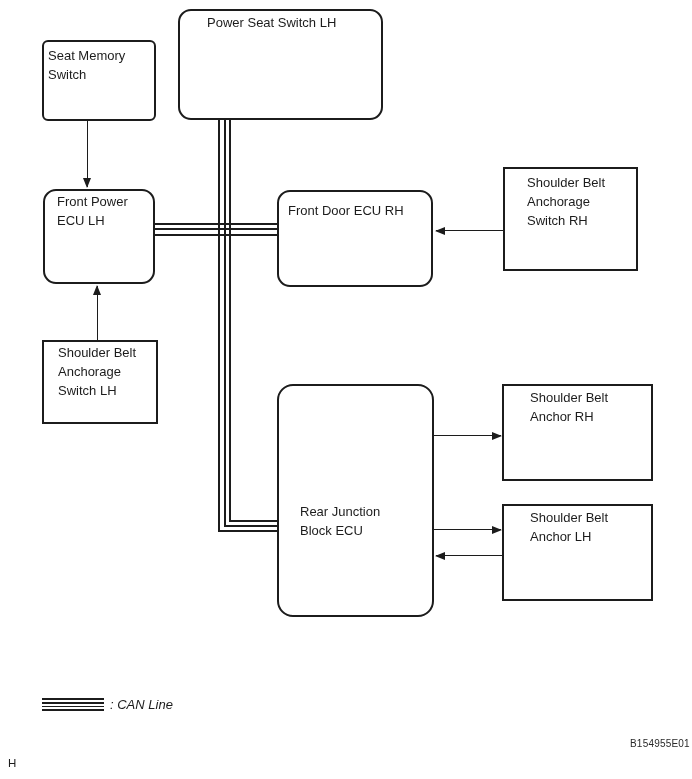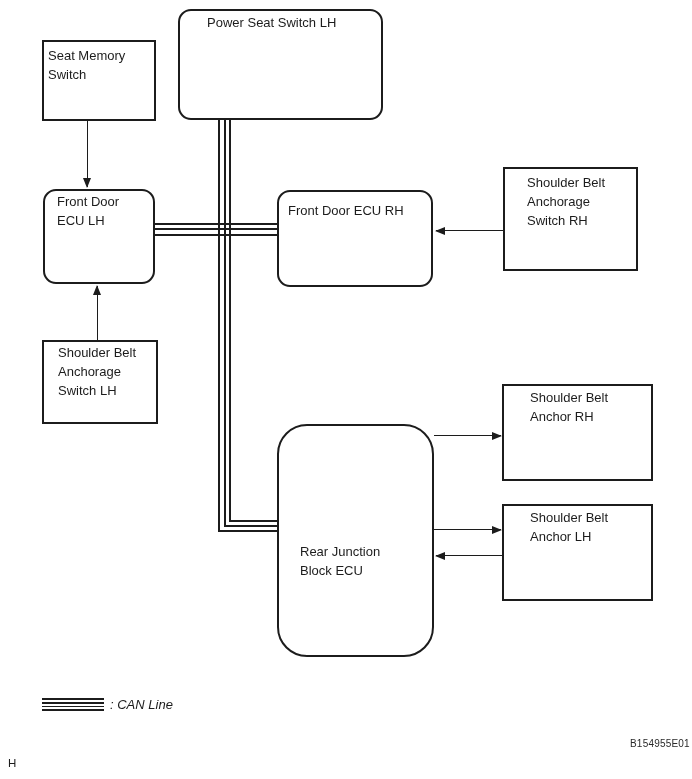--- a/index.html
+++ b/index.html
@@ -7,21 +7,21 @@
     position:relative;width:692px;height:779px;background:#fff;
     font-family:"Liberation Sans","DejaVu Sans",sans-serif;color:#1c1c1c;overflow:hidden;
   }
   
   .node{
     position:absolute;border:2px solid #1c1c1c;background:#fff;box-sizing:border-box;
     font-size:13px;line-height:19px;color:#1c1c1c;
   }
   .node .node-label{white-space:pre-line;display:inline-block;}
   .rounded{border-radius:13px;}
-  .rounded-big{border-radius:30px;margin-top:40px;}
+  .rounded-big{border-radius:16px;}
   
   .can-L{
     position:absolute;box-sizing:content-box;background:transparent;
     border-left:2px solid #1c1c1c;border-bottom:2px solid #1c1c1c;
   }
   .can-h{
     position:absolute;height:13px;
     background:linear-gradient(to bottom,
       #1c1c1c 0 2px,transparent 2px 5.5px,
       #1c1c1c 5.5px 7.5px,transparent 7.5px 11px,
@@ -60,27 +60,27 @@
   <div class="can-L" style="left:218px;top:119px;width:58px;height:411px;"></div>
   <div class="can-L" style="left:223.5px;top:119px;width:52.5px;height:406px;"></div>
   <div class="can-L" style="left:229px;top:119px;width:47px;height:401px;"></div>
 
   <div class="can-h" style="left:153px;top:223px;width:126px;"></div>
 
   <div class="node rounded" style="left:178px;top:9px;width:205px;height:111px;padding:2px 0 0 27px;">
     <span class="node-label">Power Seat Switch LH</span>
   </div>
 
-  <div class="node" style="left:42px;top:40px;width:114px;height:81px;padding:4px 0 16px 4px;">
+  <div class="node" style="left:42px;top:40px;width:114px;height:81px;padding:4px 0 16px 4px;border-radius:6px;">
     <span class="node-label">Seat Memory
 Switch</span>
   </div>
 
   <div class="node rounded" style="left:43px;top:189px;width:112px;height:95px;padding:1px 0 0 12px;">
-    <span class="node-label">Front Door
+    <span class="node-label">Front Power
 ECU LH</span>
   </div>
 
   <div class="node rounded" style="left:277px;top:190px;width:156px;height:97px;padding:9px 0 0 9px;">
     <span class="node-label">Front Door ECU RH</span>
   </div>
 
   <div class="node" style="left:503px;top:167px;width:135px;height:104px;padding:4px 0 0 22px;">
     <span class="node-label">Shoulder Belt
 Anchorage

